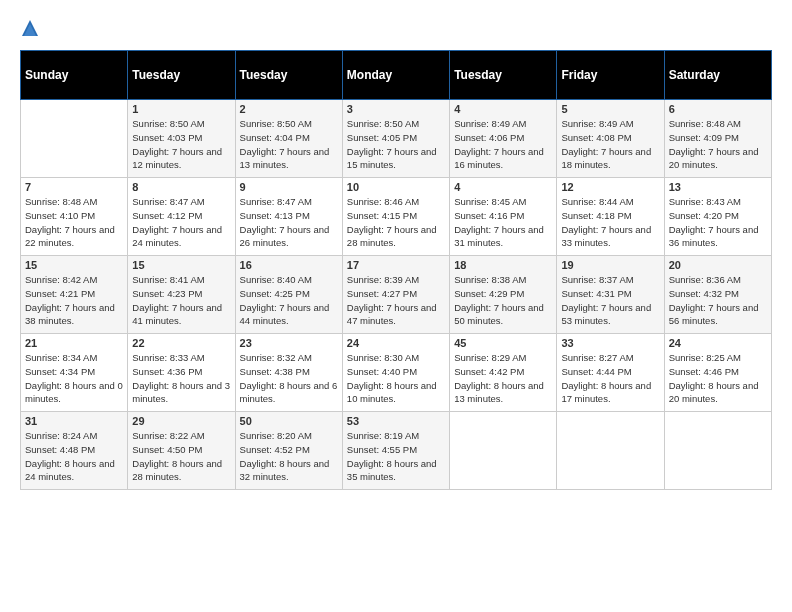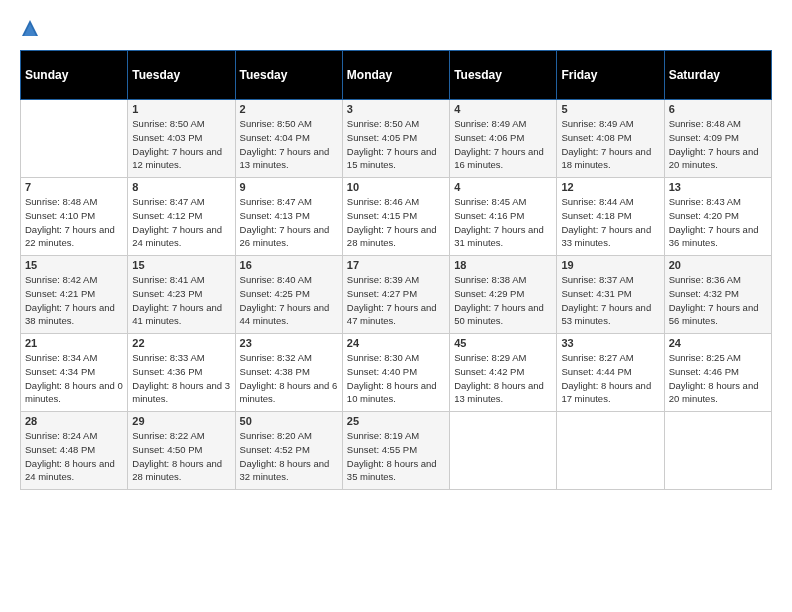--- a/index.html
+++ b/index.html
@@ -241,33 +241,33 @@
             <span class="day-number">33</span>
             <div class="day-info">Sunrise: 8:27 AM<br>Sunset: 4:44 PM<br>Daylight: 8 hours and 17 minutes.</div>
           </td>
           <td>
             <span class="day-number">24</span>
             <div class="day-info">Sunrise: 8:25 AM<br>Sunset: 4:46 PM<br>Daylight: 8 hours and 20 minutes.</div>
           </td>
         </tr>
         <tr>
           <td>
-            <span class="day-number">28</span>
+            <span class="day-number">31</span>
             <div class="day-info">Sunrise: 8:24 AM<br>Sunset: 4:48 PM<br>Daylight: 8 hours and 24 minutes.</div>
           </td>
           <td>
             <span class="day-number">29</span>
             <div class="day-info">Sunrise: 8:22 AM<br>Sunset: 4:50 PM<br>Daylight: 8 hours and 28 minutes.</div>
           </td>
           <td>
             <span class="day-number">50</span>
             <div class="day-info">Sunrise: 8:20 AM<br>Sunset: 4:52 PM<br>Daylight: 8 hours and 32 minutes.</div>
           </td>
           <td>
-            <span class="day-number">25</span>
+            <span class="day-number">53</span>
             <div class="day-info">Sunrise: 8:19 AM<br>Sunset: 4:55 PM<br>Daylight: 8 hours and 35 minutes.</div>
           </td>
           <td class="empty-cell"></td>
           <td class="empty-cell"></td>
           <td class="empty-cell"></td>
         </tr>
       </tbody>
   </table>
 </div>
 

